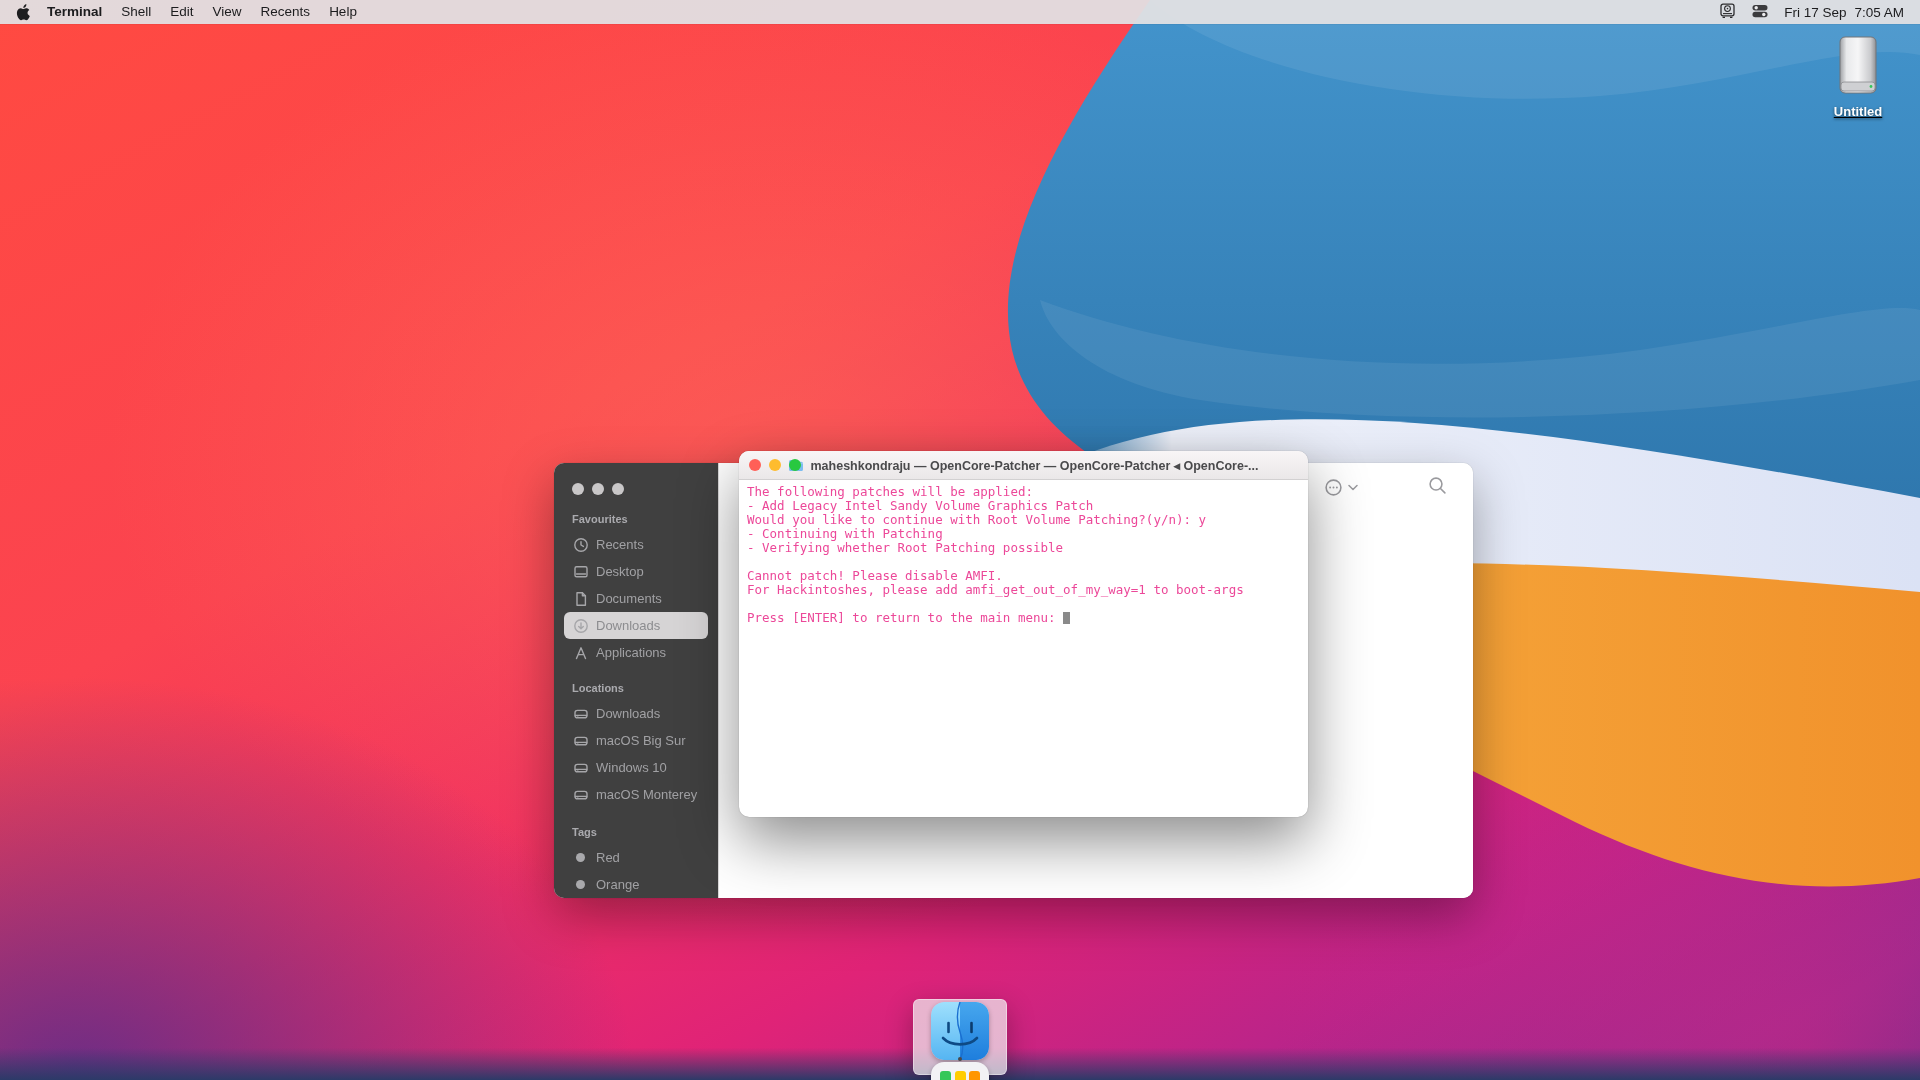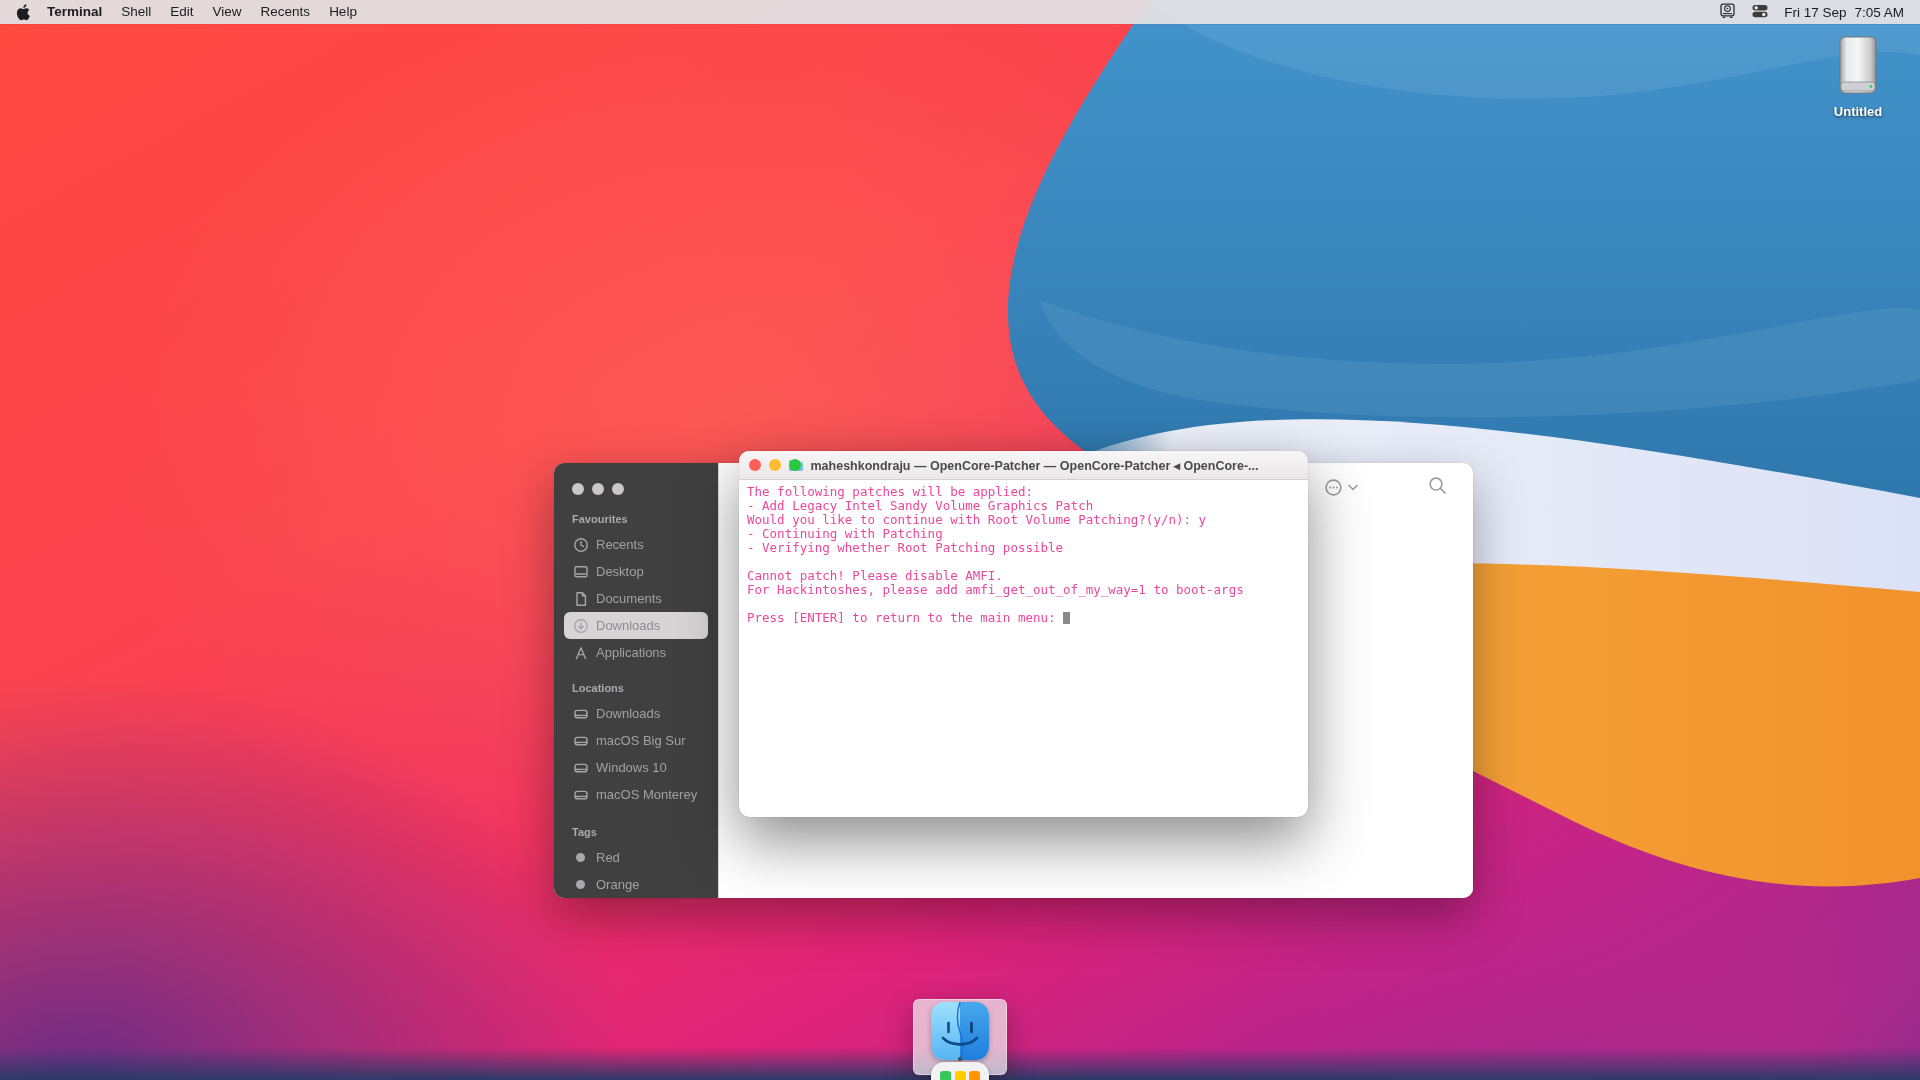--- a/index.html
+++ b/index.html
@@ -18,21 +18,21 @@
   .menubar{position:absolute;top:0;left:0;right:0;height:24px;z-index:60;
     background:rgba(225,224,227,0.95);display:flex;align-items:center;
     padding:0 16px;font-size:13.5px;color:#1c1c1e;box-shadow:0 0 1px rgba(0,0,0,.25);}
   .mb-left{display:flex;gap:19px;}
   .mb-apple{display:flex;align-items:center;margin-right:-2px;}
   .mb-item{cursor:default;}
   .mb-item.active{font-weight:700;}
   .mb-right{margin-left:auto;display:flex;align-items:center;gap:16px;}
   .mb-clock{display:flex;gap:8px;}
   
-  .vol{position:absolute;left:1826px;top:36px;width:64px;text-align:center;z-index:5;}
+  .vol{position:absolute;left:1826px;top:36px;width:64px;text-align:center;z-index:5;text-decoration:underline;}
   .vol-label{margin-top:2px;font-size:13px;font-weight:700;color:#fff;
     text-shadow:0 1px 3px rgba(0,0,0,.65);}
   
   .window{position:absolute;border-radius:10px;overflow:hidden;background:#fff;}
   .tl{width:12px;height:12px;border-radius:50%;}
   
   .finder{left:554px;top:463px;width:919px;height:435px;z-index:10;
     box-shadow:0 18px 50px rgba(0,0,0,.35),0 0 1px rgba(0,0,0,.35);}
   .f-side{position:absolute;left:0;top:0;bottom:0;width:165px;background:#404040;
     border-right:1px solid #d9d7d8;padding:20px 10px 0 10px;box-sizing:border-box;}

